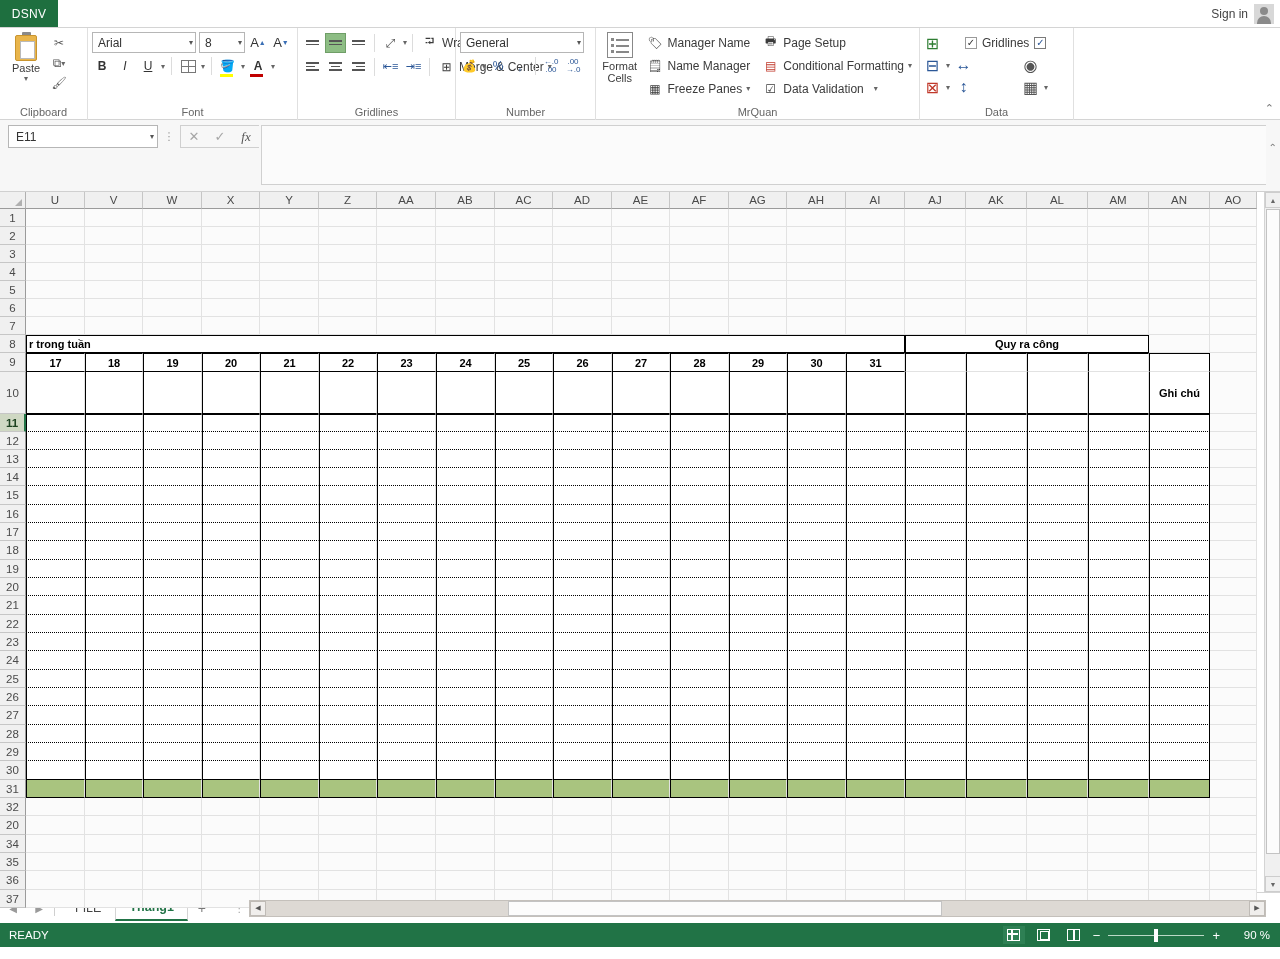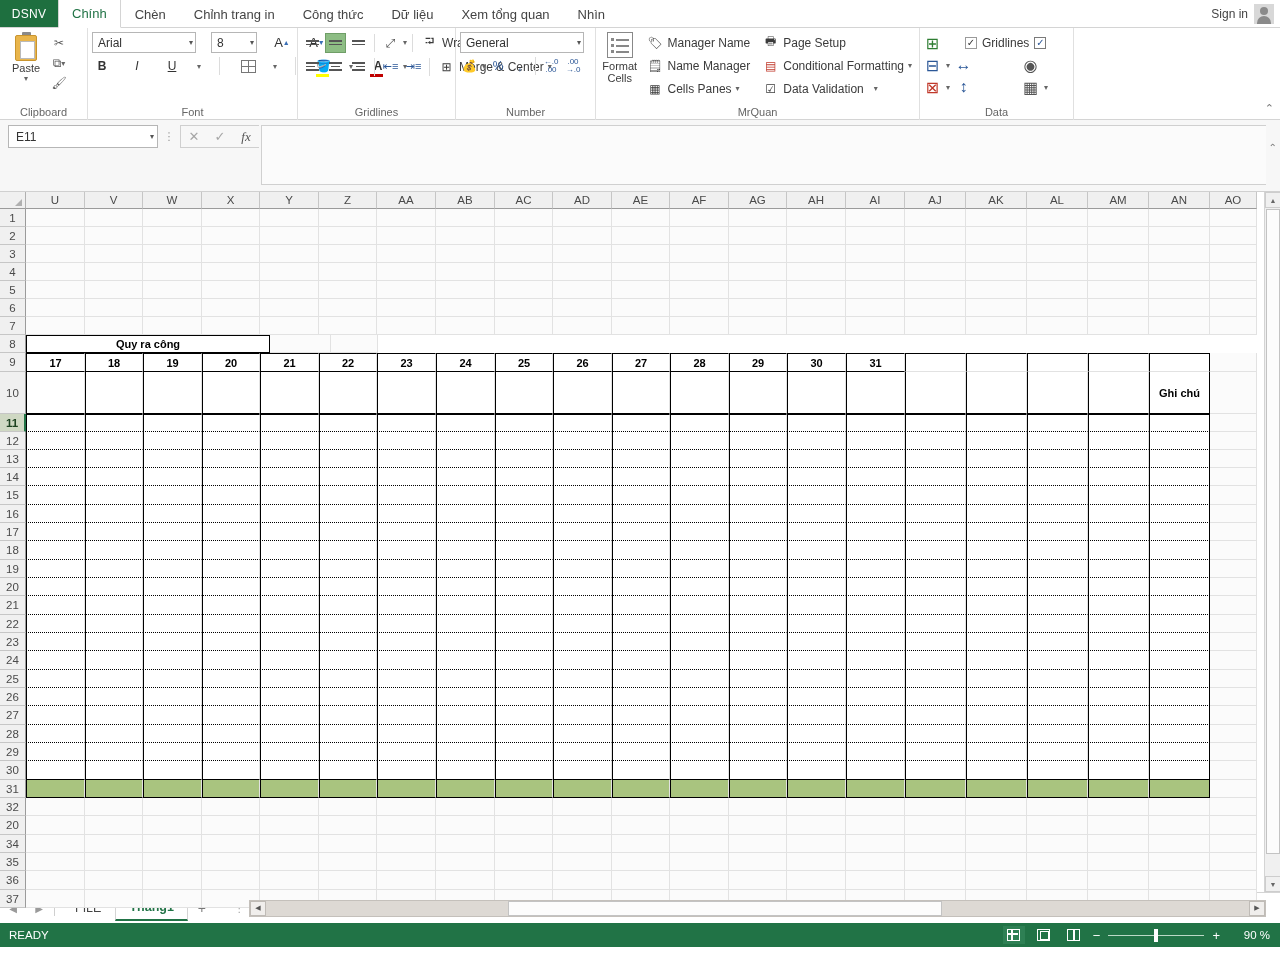--- a/index.html
+++ b/index.html
@@ -78,21 +78,21 @@
   .clipglyph .clip { position: absolute; left: 10px; top: 0px; width: 9px; height: 5px;
                      background: #8a8a8a; border-radius: 1px; }
   .clipglyph .page { position: absolute; left: 8px; top: 9px; width: 15px; height: 18px;
                      background: #fff; border: 1px solid #b9b9b9; }
   .mini-col { display: flex; flex-direction: column; gap: 2px; padding-top: 2px; }
   .mini { width: 22px; height: 18px; display: flex; align-items: center; justify-content: center;
           font-size: 12px; color: #555; }
 
   
   .g-font { width: 210px; }
-  .fontrow { display: flex; align-items: center; gap: 15px; padding-bottom: 3px; }
+  .fontrow { display: flex; align-items: center; gap: 3px; padding-bottom: 3px; }
   .combo { height: 21px; border: 1px solid #b6b6b6; background: #fff;
            display: flex; align-items: center; padding: 0 2px 0 5px;
            font-size: 12px; color: #333; }
   .combo .cv { flex: 1; overflow: hidden; white-space: nowrap; }
   .combo .ca { font-size: 8px; color: #555; padding-left: 2px; }
   .fname { width: 104px; }
   .fsize { width: 46px; }
   .aa { width: 20px; height: 21px; display: flex; align-items: center; justify-content: center;
         font-size: 13px; color: #333; position: relative; }
   .aa sup { font-size: 7px; color: #3a6fb5; }
@@ -266,29 +266,20 @@
   .zoomtrack { width: 96px; height: 1px; background: #bcd9c6; position: relative; }
   .zoomthumb { position: absolute; left: 46px; top: -6px; width: 4px; height: 13px; background: #fff; }
   .zsign { font-size: 13px; }
   .zpct { width: 42px; text-align: right; }
 </style>
 </head>
 <body>
 
 <div class="tabbar">
   <div class="file-tab">DSNV</div>
-  <div id="ribbon-tabs" style="display:flex;align-items:stretch;">
-      <div class="rtab active">Chính</div>
-      <div class="rtab">Chèn</div>
-      <div class="rtab">Chỉnh trang in</div>
-      <div class="rtab">Công thức</div>
-      <div class="rtab">Dữ liệu</div>
-      <div class="rtab">Xem tổng quan</div>
-      <div class="rtab">Nhìn</div>
-    </div>
   <div class="signin">
     <span>Sign in</span>
     <span class="person-icon"></span>
   </div>
 </div>
 
 <div class="ribbon">
 
   <div class="grp g-clipboard">
     <div class="grp-body">
@@ -450,21 +441,21 @@
         <span class="lbl-btn">
           <span class="ic-box">🏷</span>
           <span>Manager Name</span>
         </span>
         <span class="lbl-btn">
           <span class="ic-box">🗒</span>
           <span>Name Manager</span>
         </span>
         <span class="lbl-btn">
           <span class="ic-box">▦</span>
-          <span>Cells Panes</span>
+          <span>Freeze Panes</span>
           <span class="caret">▾</span>
         </span>
       </div>
       <div style="display:flex;flex-direction:column;gap:2px;padding-left:6px;">
         <span class="lbl-btn">
           <span class="ic-box">🖶</span>
           <span>Page Setup</span>
         </span>
         <span class="lbl-btn">
           <span class="ic-box" style="color:#c0392b;">▤</span>
@@ -716,20 +707,21 @@
         <div class="cell " style="width: 59px; height: 18px;"></div>
         <div class="cell " style="width: 61px; height: 18px;"></div>
         <div class="cell " style="width: 61px; height: 18px;"></div>
         <div class="cell " style="width: 61px; height: 18px;"></div>
         <div class="cell " style="width: 61px; height: 18px;"></div>
         <div class="cell " style="width: 61px; height: 18px;"></div>
         <div class="cell " style="width: 47px; height: 18px;"></div>
       </div>
       <div class="grid-row">
         <div class="rowhdr" style="height: 18px;">8</div>
+        <div class="cell white bold left b-t b-l b-r b-b" style="width: 879px; height: 18px;">r trong tuần</div>
         <div class="cell white bold b-t b-l b-r b-b" style="width: 244px; height: 18px;">Quy ra công</div>
         <div class="cell " style="width: 61px; height: 18px;"></div>
         <div class="cell " style="width: 47px; height: 18px;"></div>
       </div>
       <div class="grid-row">
         <div class="rowhdr" style="height: 19px;">9</div>
         <div class="cell white bold b-t b-l b-b" style="width: 59px; height: 19px;">17</div>
         <div class="cell white bold b-t b-l b-b" style="width: 58px; height: 19px;">18</div>
         <div class="cell white bold b-t b-l b-b" style="width: 59px; height: 19px;">19</div>
         <div class="cell white bold b-t b-l b-b" style="width: 58px; height: 19px;">20</div>

